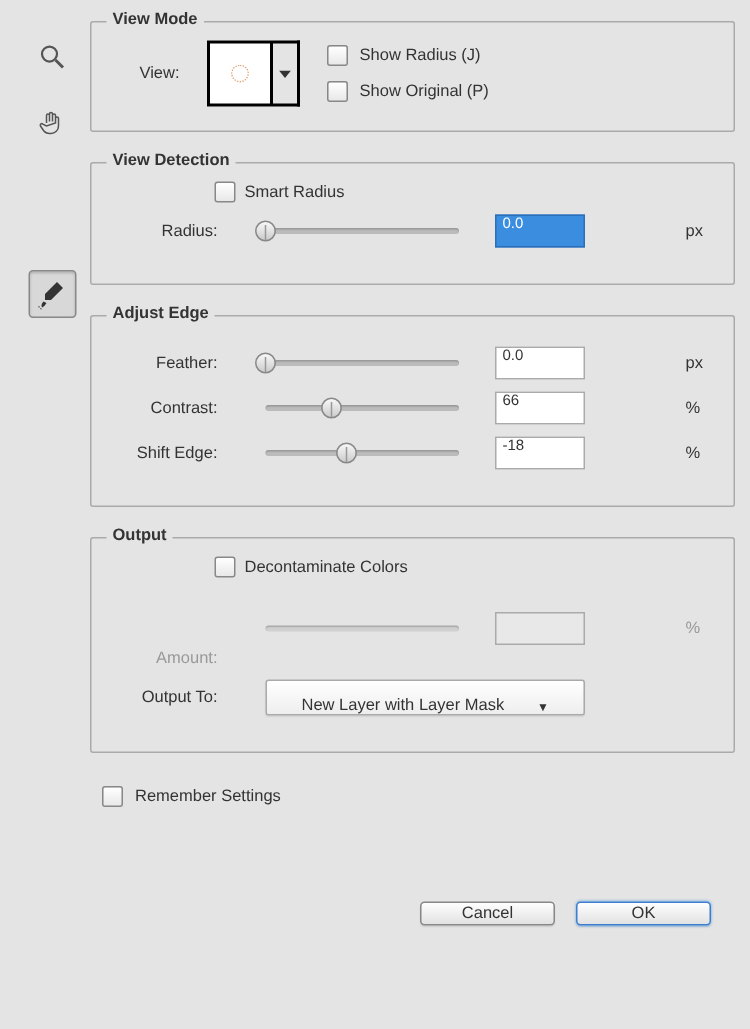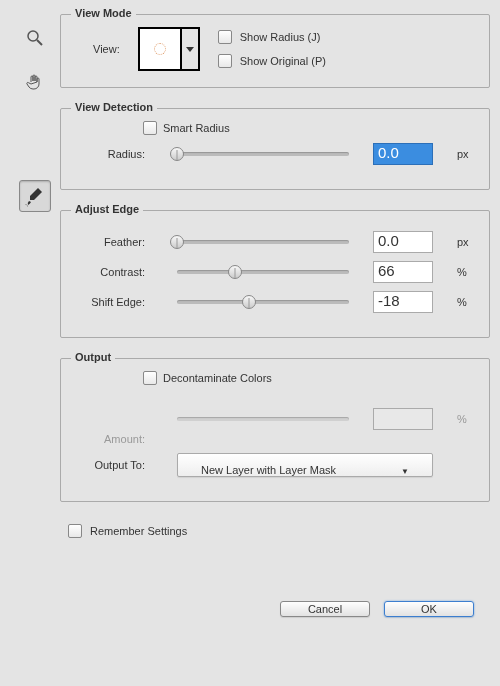--- a/index.html
+++ b/index.html
@@ -18,24 +18,24 @@
 .swatch-box { width: 44px; height: 44px; border: 2px solid #000; background: #fff; position: relative; }
 .swatch-dd { width: 18px; height: 44px; border: 2px solid #000; border-left: none; display: flex; align-items: center; justify-content: center; background: #e4e4e4; }
 .view-checks { display: flex; flex-direction: column; gap: 10px; }
 .check-row { display: flex; align-items: center; gap: 8px; }
 .checkbox { width: 14px; height: 14px; border: 1px solid #888; background: linear-gradient(#fff, #e8e8e8); border-radius: 2px; }
 .slider-row { display: flex; align-items: center; gap: 24px; margin: 8px 0; }
 .slider-track { flex: 1; height: 4px; background: #bbb; border-radius: 2px; box-shadow: inset 0 1px 1px rgba(0,0,0,0.2); position: relative; }
 .slider-track.disabled { background: #d0d0d0; }
 .slider-thumb { position: absolute; top: -5px; width: 14px; height: 14px; background: linear-gradient(#f8f8f8, #ccc); border: 1px solid #888; border-radius: 50%; transform: translateX(-50%); }
 .slider-thumb::before { content: ""; position: absolute; left: 50%; top: 2px; width: 1px; height: 10px; background: #999; transform: translateX(-50%); }
-.num-input { width: 60px; height: 22px; border: 1px solid #aaa; background: #fff; padding: 0 4px; font-size: 15px; text-align: left; }
+.num-input { width: 60px; height: 22px; border: 1px solid #aaa; background: #fff; padding: 0 4px; font-size: 10px; text-align: left; }
 .num-input.highlight { background: #3b8de0; color: #fff; border: 1px solid #2c6fb8; }
 .num-input.disabled { background: #e8e8e8; color: #bbb; }
-.unit { width: 20px; font-size: 11px; }
+.unit { width: 20px; font-size: 11px; margin-left: 43px; }
 .unit.disabled { color: #999; }
 .select { flex: 1; height: 24px; border: 1px solid #aaa; background: linear-gradient(#fff, #eee); display: flex; align-items: flex-end; justify-content: space-between; padding: 0 23px; border-radius: 2px; box-shadow: 0 1px 1px rgba(0,0,0,0.08);}
 .select-arrow { font-size: 8px; }
 .bottom-row { display: flex; align-items: center; margin-top: 6px; padding-left: 8px; }
 .buttons-row { display: flex; justify-content: flex-end; gap: 14px; padding: 10px 16px 0 0; }
 .btn { width: 90px; height: 16px; border: 1px solid #888; background: linear-gradient(#fefefe, #e2e2e2); border-radius: 3px; font-size: 11px; display: flex; align-items: center; justify-content: center; cursor: pointer; box-shadow: 0 1px 1px rgba(0,0,0,0.1); margin-top: 37px; }
 .btn.primary { border: 1.5px solid #3c7ecf; box-shadow: 0 0 2px #6ba4e0, 0 1px 1px rgba(0,0,0,0.1); }
 .center-check { display: flex; align-items: center; gap: 6px; justify-content: flex-start; padding-left: 70px; }
 .swatch-box::after{content:""; position:absolute; left:50%; top:50%; width:10px; height:10px; border:1px dotted #e0a070; border-radius:50%; transform:translate(-50%,-50%);}
 </style>

